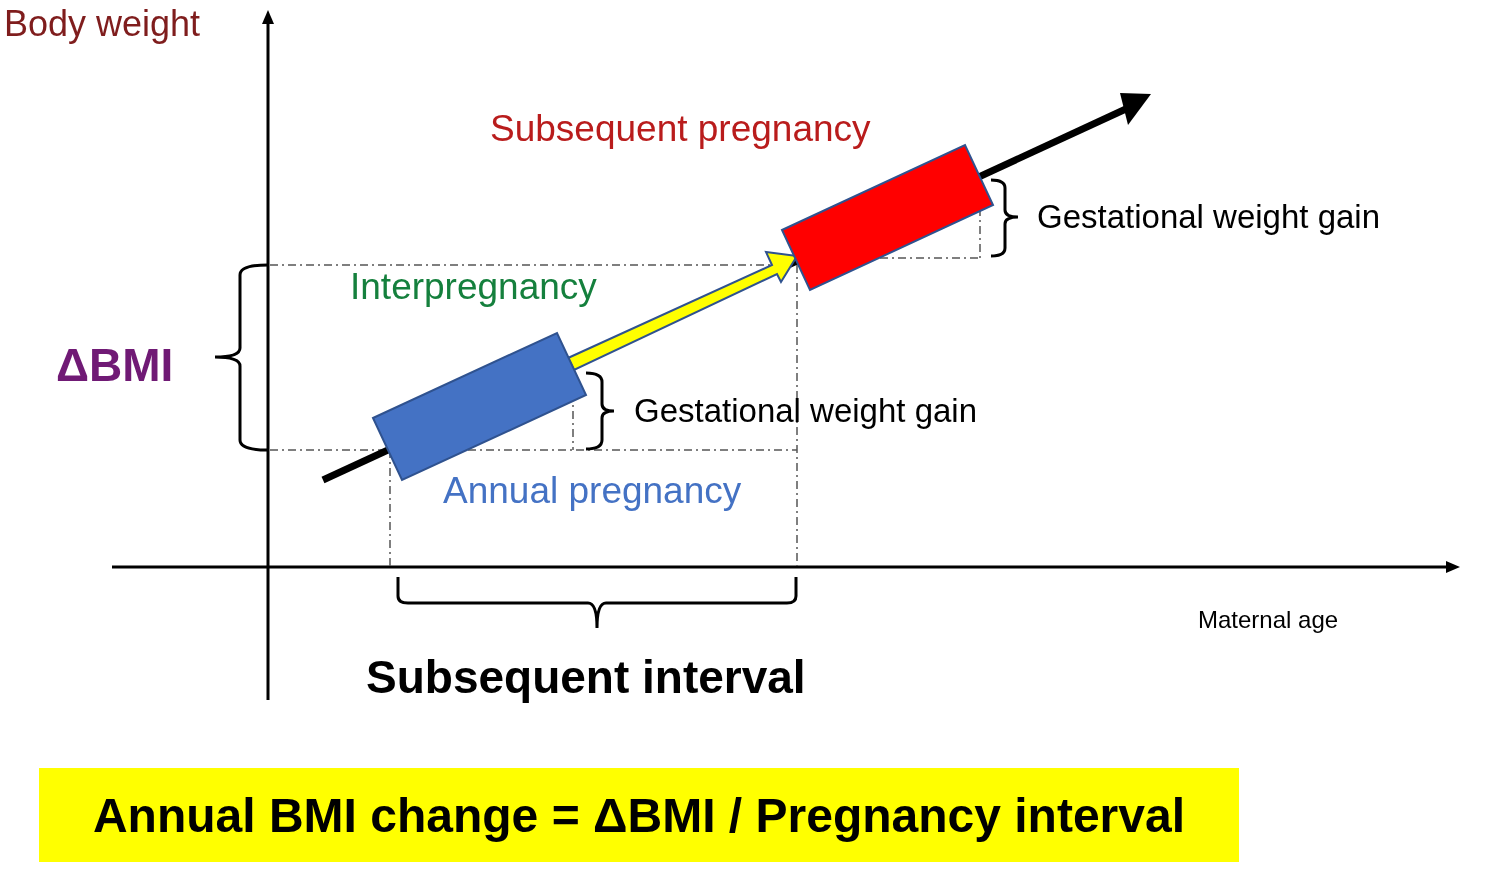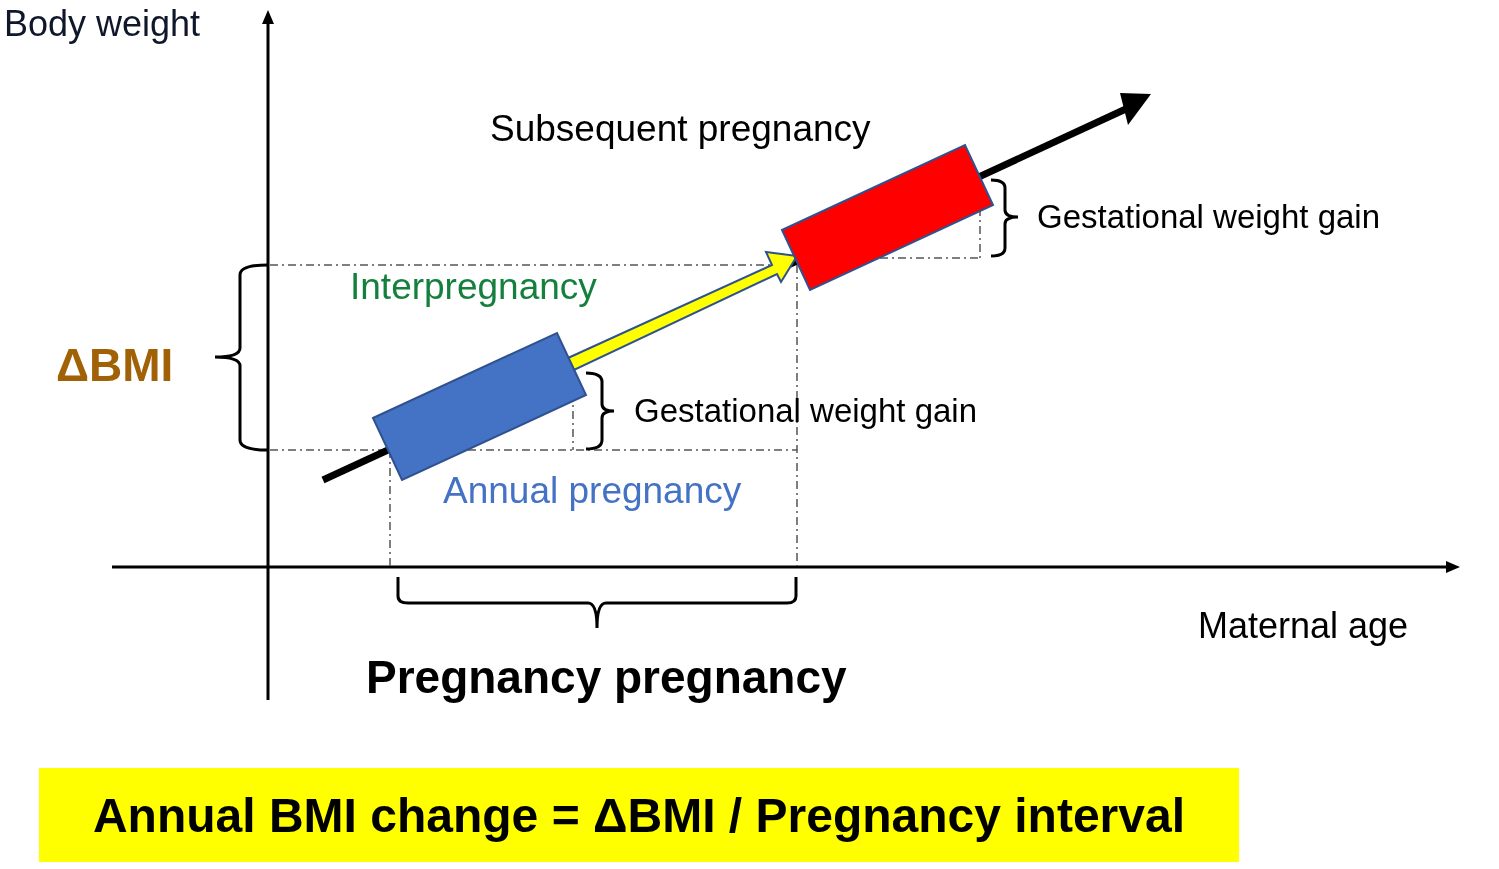--- a/index.html
+++ b/index.html
@@ -1,27 +1,27 @@
 <!DOCTYPE html>
 <html><head>
 <meta charset="utf-8">
 <style>
   html, body { margin:0; padding:0; background:#ffffff; }
   body { width:1499px; height:869px; position:relative; overflow:hidden;
          font-family:"Liberation Sans", "DejaVu Sans", sans-serif; }
   svg { position:absolute; left:0; top:0; }
   .lbl { position:absolute; white-space:nowrap; line-height:1; }
-  .axis-y-label { left:4px; top:6px; font-size:36px; color:#0f172a; }
-  .axis-x-label { left:1198px; top:608px; font-size:36px; color:#000; }
-  .sub { left:490px; top:110px; font-size:37px; color:#000000; }
+  .axis-y-label { left:4px; top:6px; font-size:36px; color:#7f1d1d; }
+  .axis-x-label { left:1198px; top:608px; font-size:24px; color:#000; }
+  .sub { left:490px; top:110px; font-size:37px; color:#b91c1c; }
   .inter { left:350px; top:268px; font-size:37px; color:#15803d; }
   .index { left:443px; top:472px; font-size:37px; color:#4472c4; }
   .gwg1 { left:634px; top:394px; font-size:33px; color:#000; }
   .gwg2 { left:1037px; top:200px; font-size:33px; color:#000; }
-  .dbmi { left:56px; top:342px; font-size:46px; font-weight:bold; color:#a16207; }
+  .dbmi { left:56px; top:342px; font-size:46px; font-weight:bold; color:#701a75; }
   .pint { left:366px; top:654px; font-size:46px; font-weight:bold; color:#000; }
   .banner { position:absolute; left:39px; top:768px; width:1200px; height:94px;
             background:#ffff00; display:flex; align-items:center; justify-content:center; }
   .banner-text { font-size:48px; font-weight:bold; color:#000; white-space:nowrap; }
 </style>
 </head>
 <body>
 
 <svg width="1499" height="869" viewBox="0 0 1499 869">
   <defs>
@@ -82,17 +82,17 @@
 </svg>
 
 <div class="lbl axis-y-label">Body weight</div>
 <div class="lbl axis-x-label">Maternal age</div>
 <div class="lbl sub">Subsequent pregnancy</div>
 <div class="lbl inter">Interpregnancy</div>
 <div class="lbl index">Annual pregnancy</div>
 <div class="lbl gwg1">Gestational weight gain</div>
 <div class="lbl gwg2">Gestational weight gain</div>
 <div class="lbl dbmi">ΔBMI</div>
-<div class="lbl pint">Pregnancy pregnancy</div>
+<div class="lbl pint">Subsequent interval</div>
 
 <div class="banner">
   <span class="banner-text">Annual BMI change = ΔBMI / Pregnancy interval</span>
 </div>
 
 </body></html>

